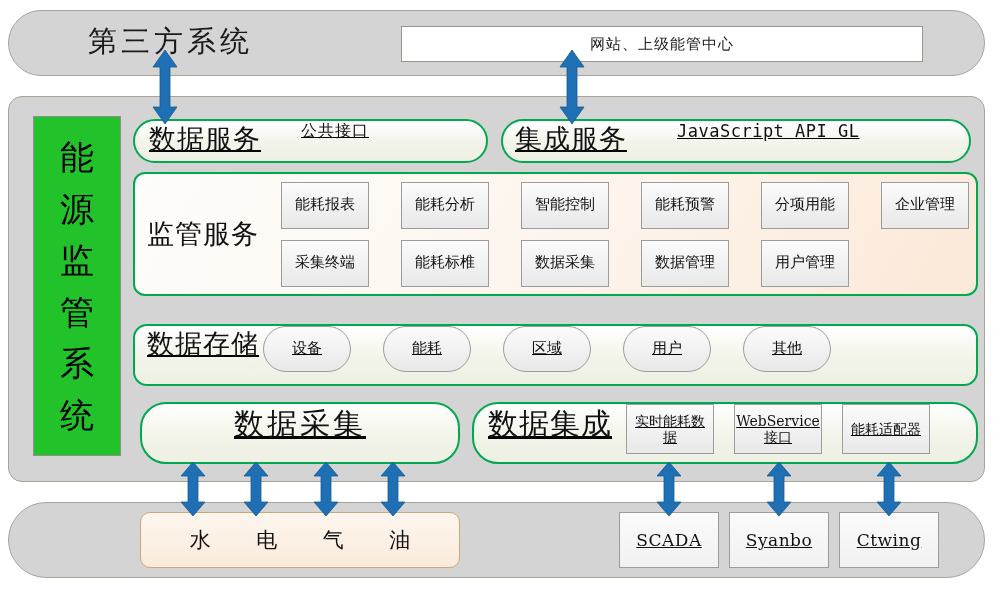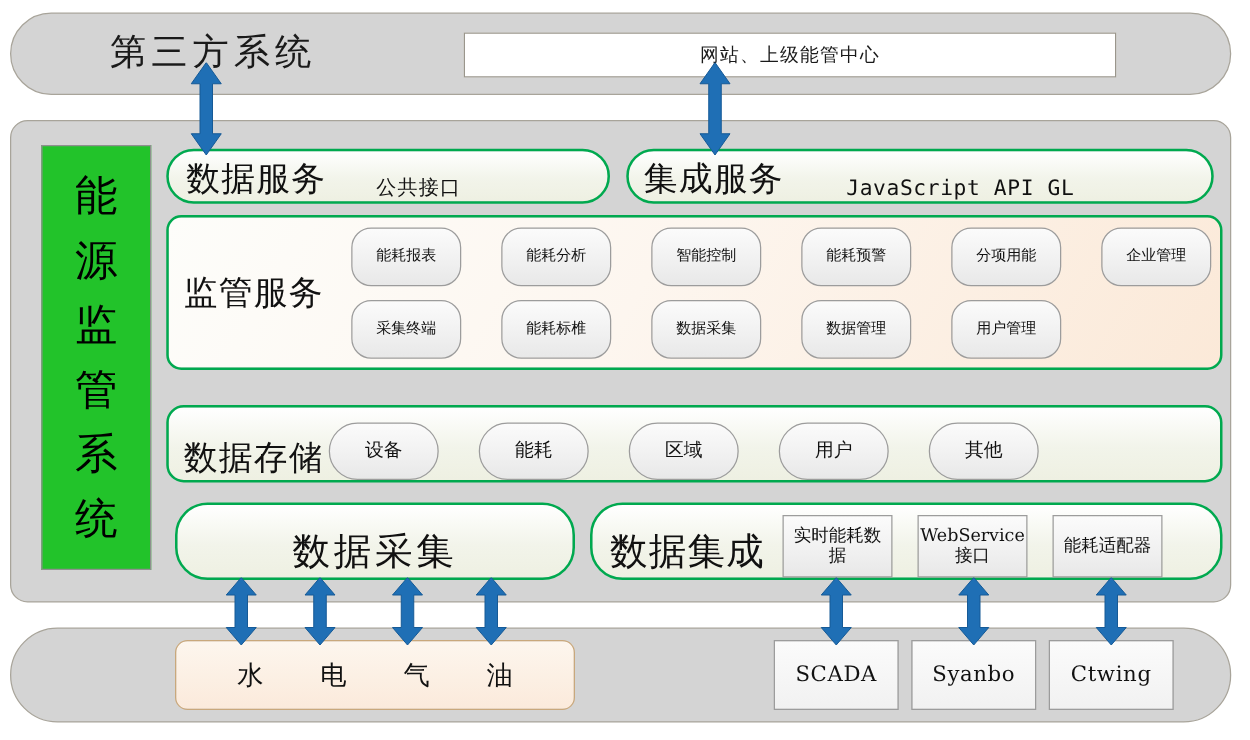--- a/index.html
+++ b/index.html
@@ -63,21 +63,21 @@
     font-family:"DejaVu Serif","Liberation Serif",serif;
     font-size:34px;color:#000;line-height:1;
   }
 
   
   .svc{
     position:absolute;
     box-sizing:border-box;
     border:2px solid #00a94f;
     background:linear-gradient(to bottom,#ffffff 0%,#f2f4ea 55%,#eef0e2 100%);
-    display:flex;align-items:flex-end;
+    display:flex;align-items:flex-start;text-decoration:underline;
   }
   .svc.pill{border-radius:26px;}
   .svc.block{border-radius:12px;}
   .svc-label{
     font-family:"DejaVu Serif","Liberation Serif",serif;
     color:#111;white-space:nowrap;
   }
 
   
   .cell{
@@ -105,21 +105,21 @@
     font-size:27px;color:#111;white-space:nowrap;
     margin-left:12px;margin-right:16px;letter-spacing:1px;
   }
   #supervision-grid{
     display:grid;
     grid-template-columns:repeat(6,88px);
     grid-auto-rows:47px;
     column-gap:32px;row-gap:11px;
     margin-left:6px;
   }
-  #supervision-grid .cell{font-size:12px;border-radius:16px;}
+  #supervision-grid .cell{font-size:15px;}
 
   
   #storage{
     left:133px;top:324px;width:845px;height:62px;
     border-radius:14px;
   }
   #storage .svc-label{font-size:27px;margin-left:12px;letter-spacing:1px;}
   #storage-cells{display:flex;gap:32px;margin-left:4px;}
   #storage-cells .cell{width:88px;height:46px;font-size:15px;border-radius:23px;}
 
@@ -169,37 +169,37 @@
   }
 
   
   .ext-box{
     position:absolute;top:512px;width:100px;height:56px;
     box-sizing:border-box;
     border:1px solid #9c9c9c;
     background:linear-gradient(to bottom,#fbfbfb 0%,#f1f1f1 100%);
     display:flex;align-items:center;justify-content:center;
     font-family:"DejaVu Serif","Liberation Serif",serif;
-    font-size:17px;color:#111;letter-spacing:0.5px;
+    font-size:17px;color:#111;letter-spacing:0.5px;text-decoration:underline;
   }
 
   
   .arrow{position:absolute;}
   .arrow svg{display:block;}
 </style>
 </head>
 <body>
 
 <div id="stage">
 
   <div class="gray-bar top" id="top-bar" style="left:8px;top:10px;width:977px;height:66px;"></div>
 
   <div class="cn-title" id="third-party-title">第三方系统</div>
 
-  <div class="white-box" id="external-target-box" style="left:371px;top:26px;width:522px;height:36px;">网站、上级能管中心</div>
+  <div class="white-box" id="external-target-box" style="left:401px;top:26px;width:522px;height:36px;">网站、上级能管中心</div>
 
   <div class="gray-bar mid" id="main-panel" style="left:8px;top:96px;width:977px;height:386px;"></div>
 
   <div id="sidebar">
     <span class="ch">能</span>
     <span class="ch">源</span>
     <span class="ch">监</span>
     <span class="ch">管</span>
     <span class="ch">系</span>
     <span class="ch">统</span>

